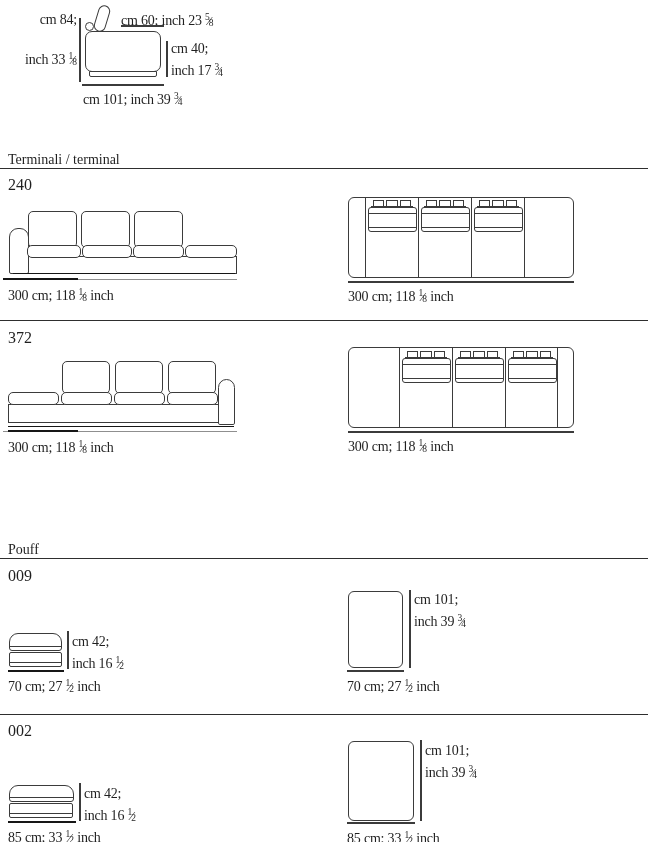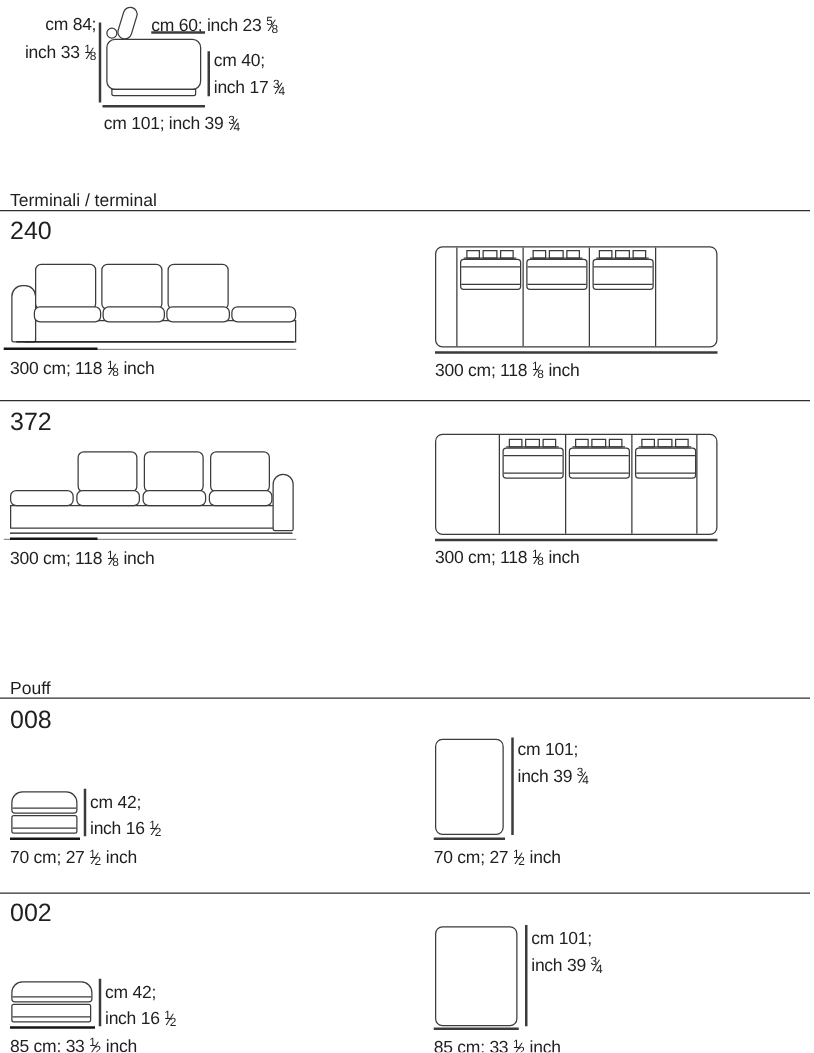--- a/index.html
+++ b/index.html
@@ -1,28 +1,28 @@
 <!DOCTYPE html>
 <html style="--text: #1f1f1f; --line: #3b3b3b; --line-strong: #161616; --line-soft: #8f8f8f;"><head>
 <meta charset="utf-8">
 <style>
   :root{
     --text:#1f1f1f; --line:#3b3b3b; --line-strong:#161616; --line-soft:#8f8f8f;
   }
   html,body{margin:0;padding:0;background:#fff;}
   .page{
     position:relative; width:651px; height:842px; background:#fff; overflow:hidden;
-    font-family:Liberation Sans, sans-serif; color:var(--text);
+    font-family:Liberation Serif, serif; color:var(--text);
   }
   .lbl{
     position:absolute; font-size:14px; line-height:19px; letter-spacing:-0.2px;
     white-space:nowrap; color:var(--text);
   }
   .lbl.r{text-align:right;}
-  .code{position:absolute; font-size:20px; line-height:22px; letter-spacing:0; color:var(--text); white-space:nowrap;}
+  .code{position:absolute; font-size:16px; line-height:22px; letter-spacing:0; color:var(--text); white-space:nowrap;}
   .heading{position:absolute; font-size:14px; line-height:18px; color:var(--text); white-space:nowrap;}
   .hr{position:absolute; left:0; width:648px; height:0; border-top:1px solid #2e2e2e;}
   .ln{position:absolute; background:var(--line);}
   .ln.strong{background:var(--line-strong);}
   .ln.soft{background:var(--line-soft);}
   .box{position:absolute; border:1px solid var(--line); background:#fff; box-sizing:border-box;}
   .tv-bar{position:absolute; display:flex; gap:2px; box-sizing:border-box;}
   .tv-bar i{flex:1; border:1px solid var(--line); background:#fff; box-sizing:border-box;}
   
   .fr{display:inline-block; white-space:nowrap;}
@@ -30,21 +30,21 @@
   .fr-s{font-size:13px; margin:0 -1.5px;}
   .fr-d{font-size:9.5px; vertical-align:-1.5px; letter-spacing:0;}
 </style>
 </head>
 <body>
 
 <div class="page">
 
   <div>
     <div class="lbl r" style="left:4px;top:10px;width:73px;">cm 84;</div>
-    <div class="lbl r" style="left:4px;top:30px;width:73px;">inch 33 <span class="fr"><span class="fr-n">1</span><span class="fr-s">⁄</span><span class="fr-d">8</span></span></div>
+    <div class="lbl r" style="left:4px;top:47px;width:73px;">inch 33 <span class="fr"><span class="fr-n">1</span><span class="fr-s">⁄</span><span class="fr-d">8</span></span></div>
     <div class="ln" style="left:79px;top:18px;width:1.5px;height:64px;"></div>
 
     <div class="lbl" style="left:121px;top:8px;">cm 60; inch 23 <span class="fr"><span class="fr-n">5</span><span class="fr-s">⁄</span><span class="fr-d">8</span></span></div>
     <div class="ln" style="left:121px;top:25px;width:43px;height:1.5px;"></div>
 
     <div class="box" style="left:96px;top:5px;width:12px;height:27px;border-radius:6px;transform:rotate(17deg);"></div>
     <div class="box" style="left:85px;top:22px;width:9px;height:9px;border-radius:50%;"></div>
     <div class="box" style="left:85px;top:31px;width:76px;height:41px;border-radius:7px;"></div>
     <div class="box" style="left:89px;top:71px;width:68px;height:6px;border-radius:0 0 2px 2px;"></div>
 
@@ -175,21 +175,21 @@
     <div class="ln" style="left:509px;top:364px;width:47px;height:1px;"></div>
     <div class="ln" style="left:509px;top:378px;width:47px;height:1px;"></div>
 
     <div class="ln" style="left:348px;top:431px;width:226px;height:1.5px;"></div>
     <div class="lbl" style="left:348px;top:434px;">300 cm; 118 <span class="fr"><span class="fr-n">1</span><span class="fr-s">⁄</span><span class="fr-d">8</span></span> inch</div>
   </div>
 
   <div class="heading" style="left:8px;top:541px;">Pouff</div>
   <div class="hr" style="top:558px;"></div>
 
-  <div class="code" style="left:8px;top:565px;">008</div>
+  <div class="code" style="left:8px;top:565px;">009</div>
 
   <div>
     <div class="box" style="left:9px;top:633px;width:53px;height:18px;border-radius:9px 9px 3px 3px;"></div>
     <div class="ln" style="left:10px;top:646px;width:51px;height:1px;"></div>
     <div class="box" style="left:9px;top:652px;width:53px;height:15px;border-radius:2px;"></div>
     <div class="ln" style="left:10px;top:662px;width:51px;height:1px;"></div>
     <div class="ln strong" style="left:8px;top:670px;width:56px;height:2px;"></div>
     <div class="ln" style="left:67px;top:631px;width:2px;height:38px;"></div>
     <div class="lbl" style="left:72px;top:632px;">cm 42;</div>
     <div class="lbl" style="left:72px;top:651px;">inch 16 <span class="fr"><span class="fr-n">1</span><span class="fr-s">⁄</span><span class="fr-d">2</span></span></div>

